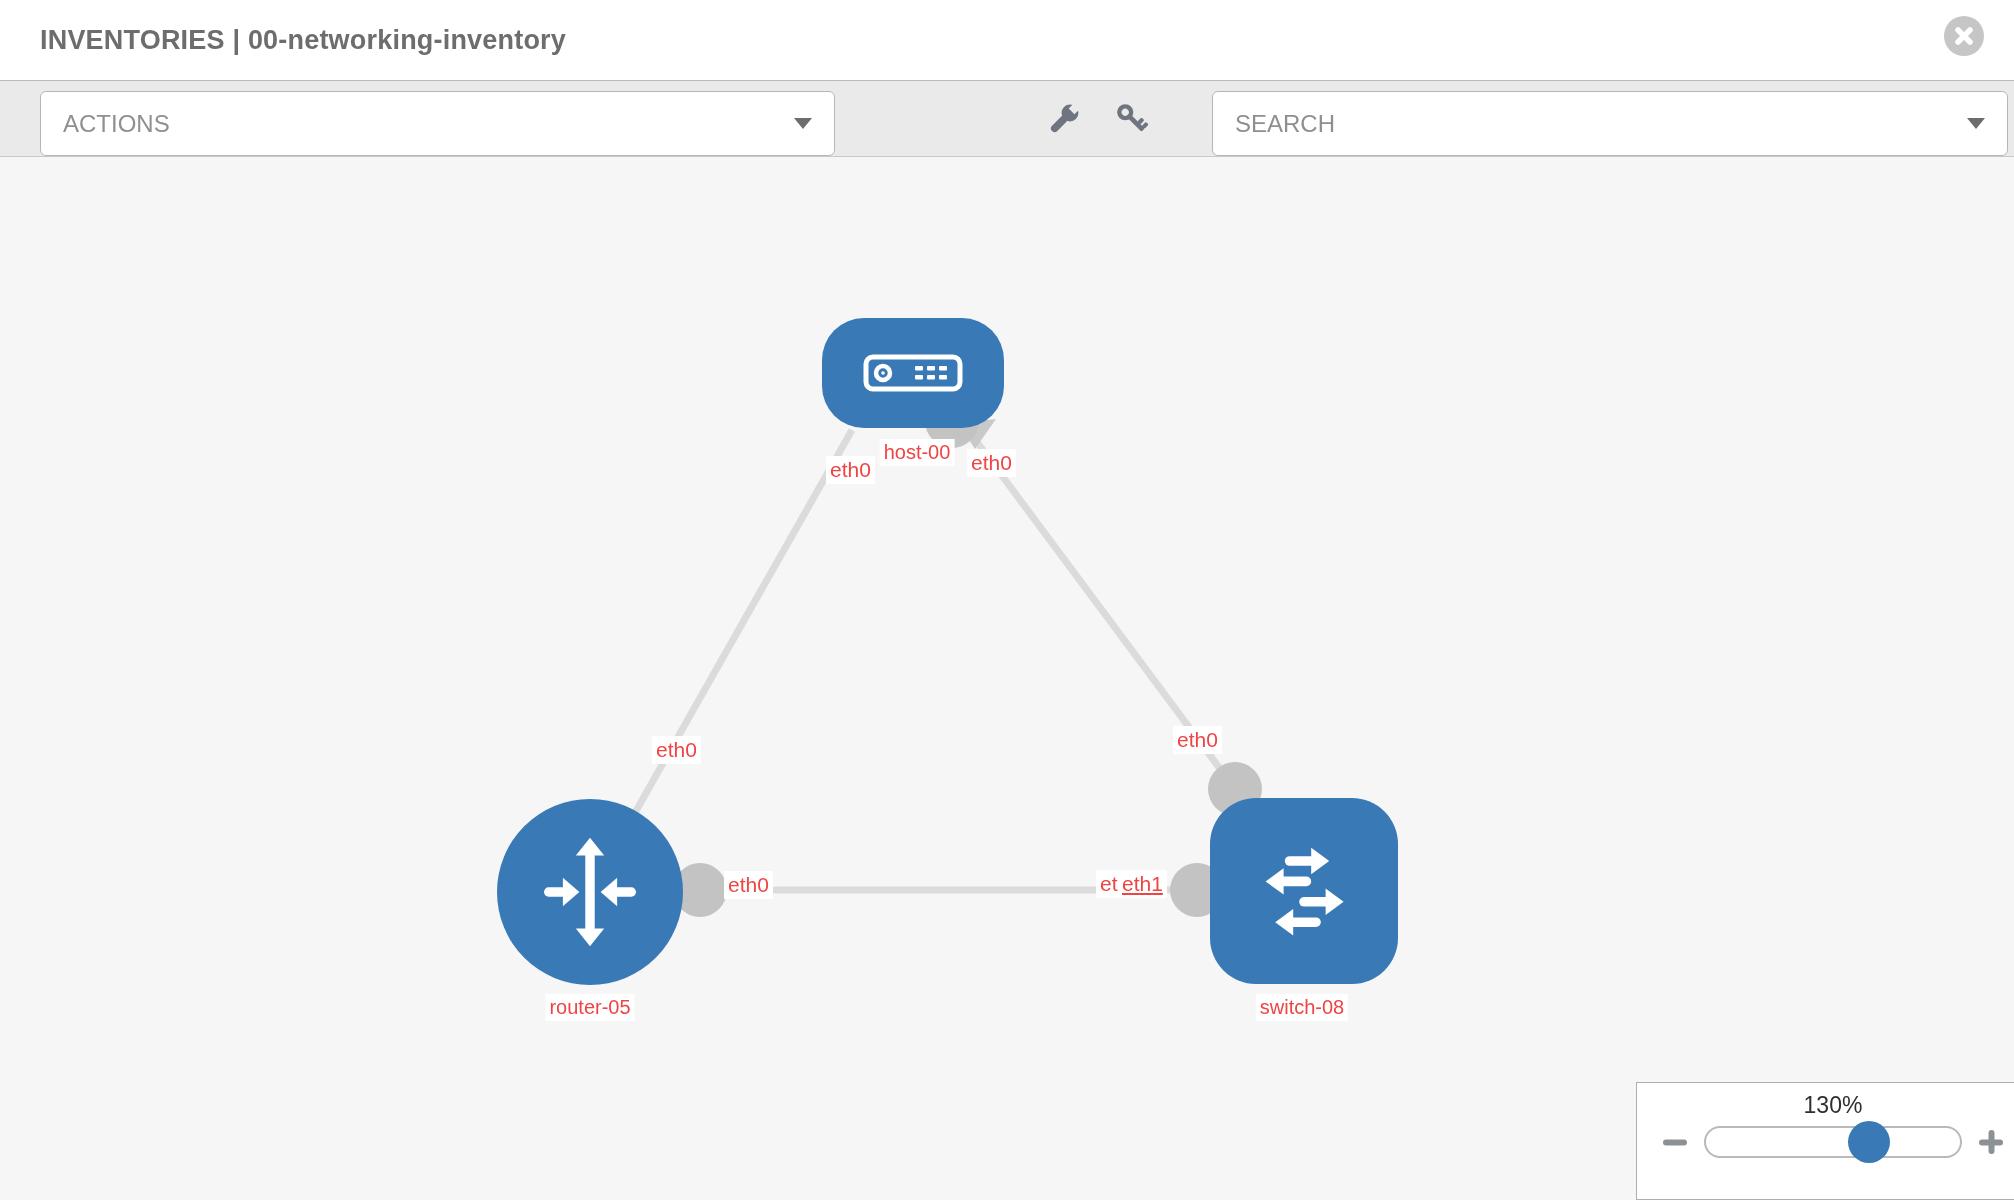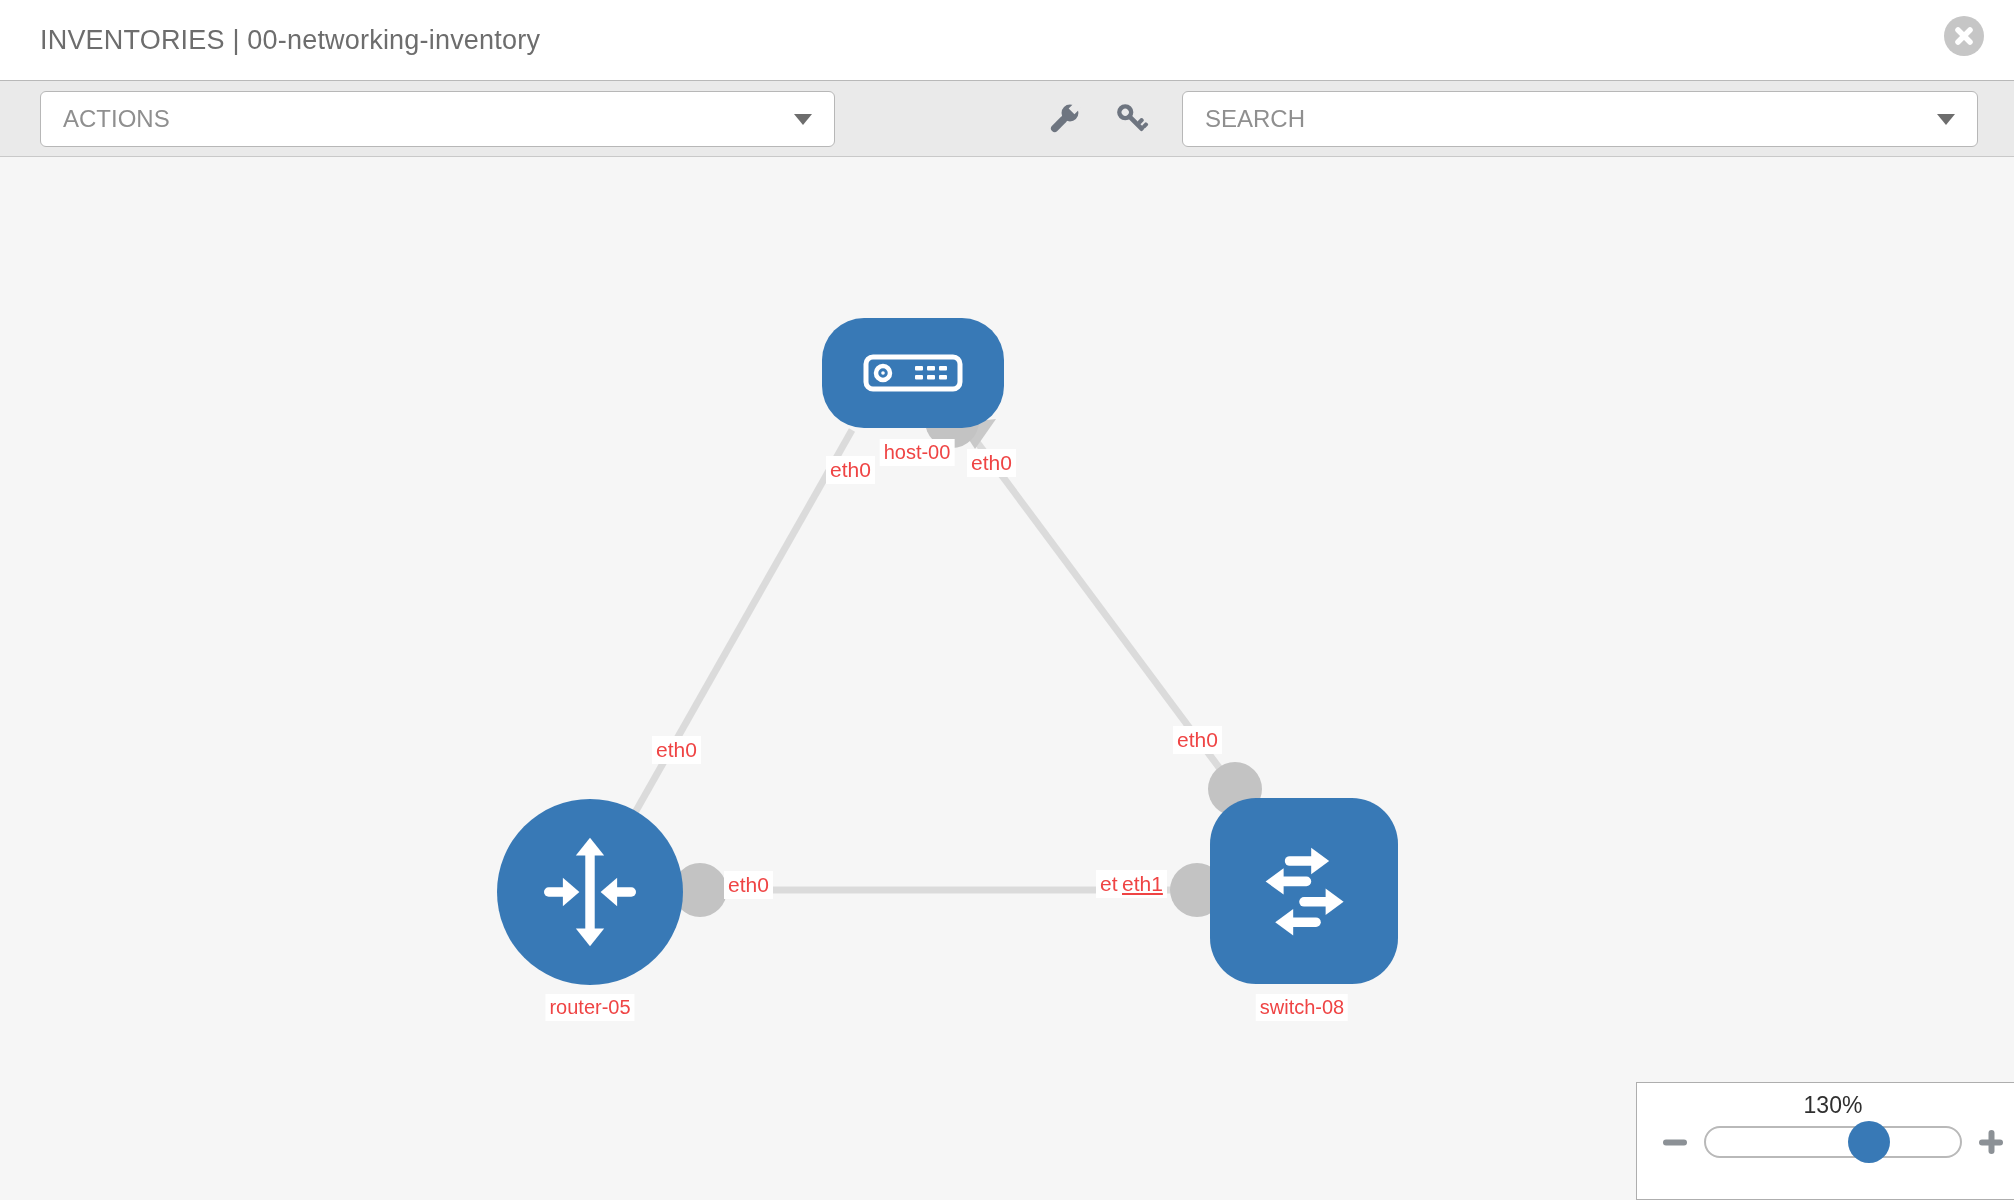--- a/index.html
+++ b/index.html
@@ -3,33 +3,33 @@
 <meta charset="utf-8">
 <style>
   html,body{margin:0;padding:0;}
   body{
     width:2014px;height:1200px;overflow:hidden;background:#ffffff;
     font-family:"Liberation Sans","DejaVu Sans",sans-serif;position:relative;
   }
   
   .header{position:absolute;top:0;left:0;width:2014px;height:80px;background:#fff;}
   .title{position:absolute;left:40px;top:50%;transform:translateY(-50%);
-         font-size:27px;font-weight:400;color:#6d6d6d;letter-spacing:.2px;}
+         font-size:27px;font-weight:700;color:#6d6d6d;letter-spacing:.2px;}
   .close-btn{position:absolute;right:30px;top:16px;width:40px;height:40px;border-radius:50%;
              background:#c6c6c6;display:flex;align-items:center;justify-content:center;cursor:pointer;}
   
   .toolbar{position:absolute;top:80px;left:0;width:2014px;height:77px;background:#eaeaea;
            border-top:1px solid #b9b9b9;border-bottom:1px solid #c9c9c9;box-sizing:border-box;}
-  .dropdown{position:absolute;top:10px;height:56px;background:#fff;border:1px solid #b7b7b7;
+  .dropdown{position:absolute;top:10px;height:65px;background:#fff;border:1px solid #b7b7b7;
             border-radius:6px;display:flex;align-items:center;padding:0 22px;box-sizing:border-box;
             font-size:24px;color:#8f8f8f;cursor:pointer;}
   .caret{margin-left:auto;width:0;height:0;border-left:9px solid transparent;
          border-right:9px solid transparent;border-top:11px solid #6d6d6d;}
   #actions-dd{left:40px;width:795px;}
-  #search-dd{left:1182px;width:796px;gap:28px;}
+  #search-dd{left:1212px;width:796px;gap:28px;}
   .tool-btn{position:absolute;top:50%;transform:translateY(-50%);width:36px;height:36px;cursor:pointer;}
   #wrench-btn{left:1046px;}
   #key-btn{left:1114px;}
   
   .canvas{position:absolute;top:157px;left:0;width:2014px;height:1043px;background:#f6f6f6;}
   svg.graph{position:absolute;top:0;left:0;}
   .node{position:absolute;background:#3879b6;display:flex;align-items:center;justify-content:center;cursor:pointer;}
   #node-host{left:822px;top:161px;width:182px;height:110px;border-radius:42px;}
   #node-router{left:497px;top:642px;width:186px;height:186px;border-radius:50%;}
   #node-switch{left:1210px;top:641px;width:188px;height:186px;border-radius:46px;}

